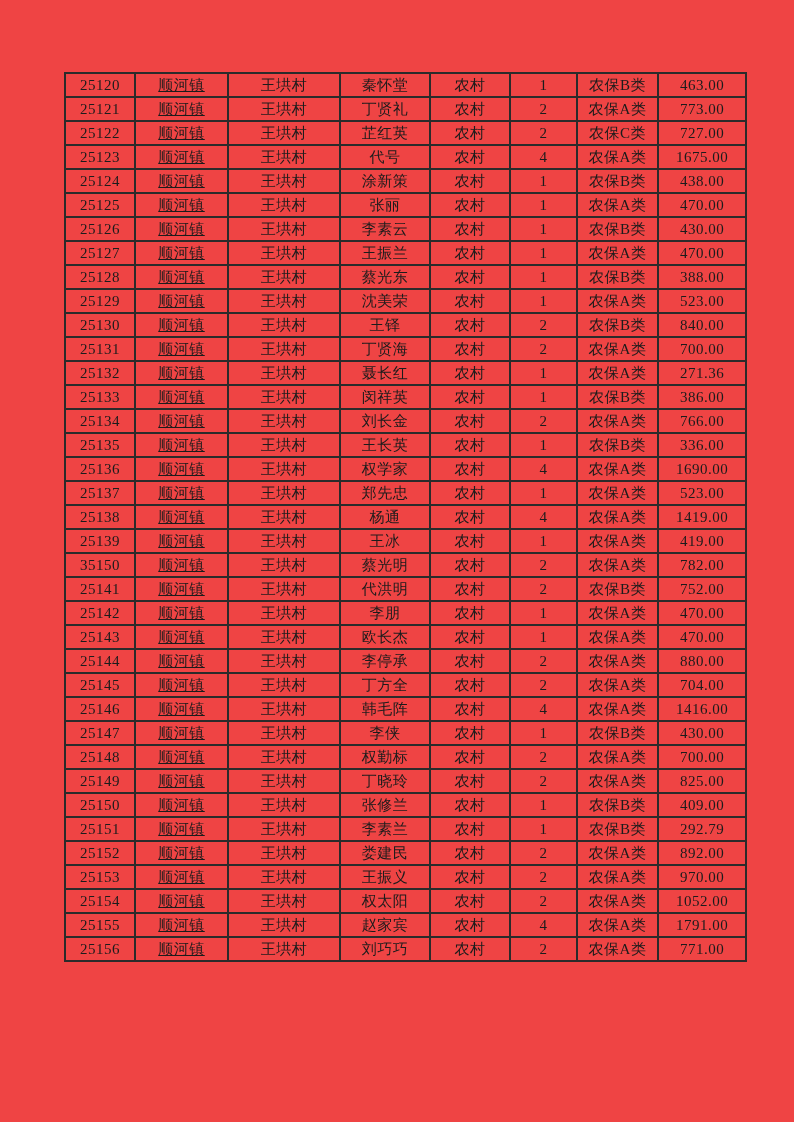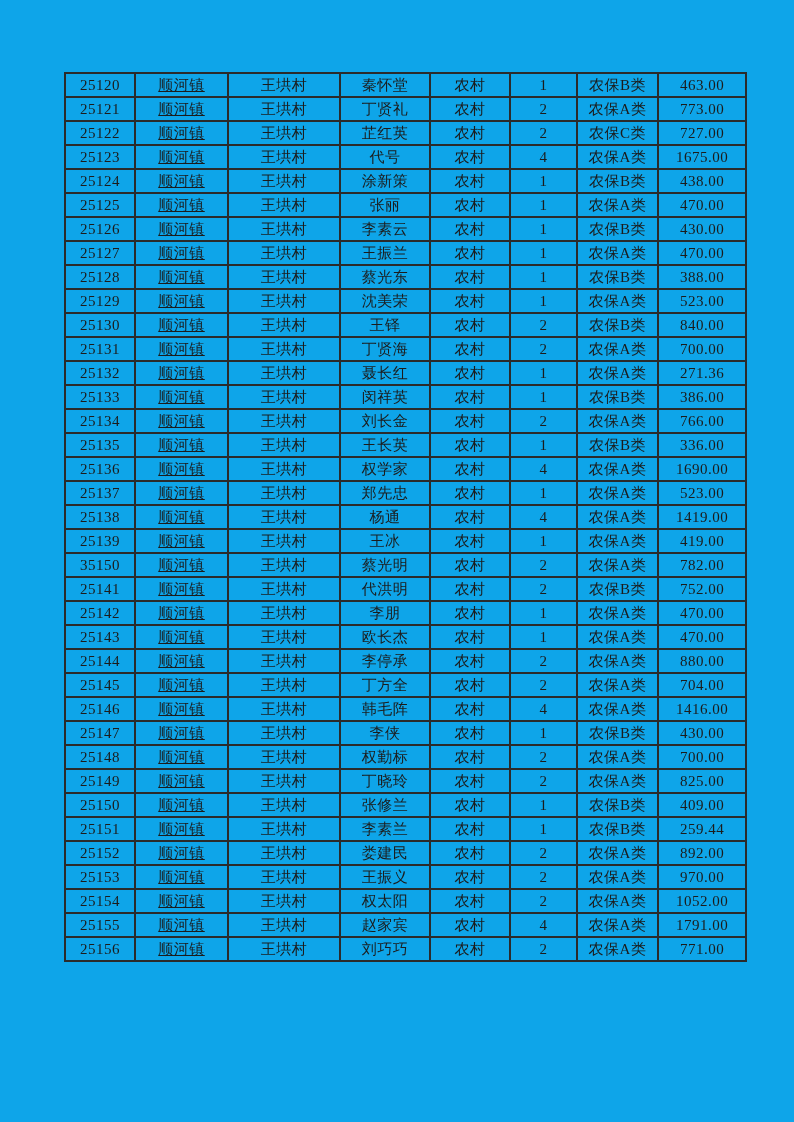--- a/index.html
+++ b/index.html
@@ -6,21 +6,21 @@
     margin: 0;
     padding: 0;
     background: #e8e8e8;
     font-family: "Liberation Serif", "DejaVu Serif", serif;
   }
   .page {
     position: relative;
     width: 794px;
     height: 1122px;
     margin: 0 auto;
-    background: #0ea5e9;
+    background: #ef4444;
     overflow: hidden;
   }
   table.data-table {
     position: absolute;
     left: 64px;
     top: 72px;
     width: 637px;
     border-collapse: collapse;
     table-layout: fixed;
     font-size: 15px;
@@ -362,21 +362,21 @@
           <td class="col-7">409.00</td>
         </tr>
         <tr>
           <td class="col-0">25151</td>
           <td class="col-1">顺河镇</td>
           <td class="col-2">王垬村</td>
           <td class="col-3">李素兰</td>
           <td class="col-4">农村</td>
           <td class="col-5">1</td>
           <td class="col-6">农保B类</td>
-          <td class="col-7">259.44</td>
+          <td class="col-7">292.79</td>
         </tr>
         <tr>
           <td class="col-0">25152</td>
           <td class="col-1">顺河镇</td>
           <td class="col-2">王垬村</td>
           <td class="col-3">娄建民</td>
           <td class="col-4">农村</td>
           <td class="col-5">2</td>
           <td class="col-6">农保A类</td>
           <td class="col-7">892.00</td>

